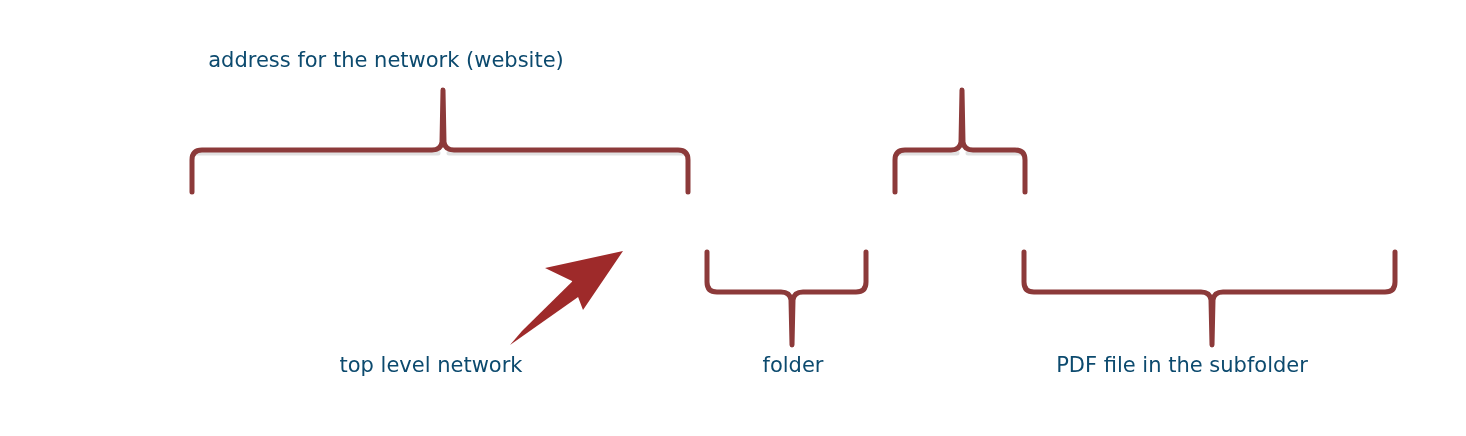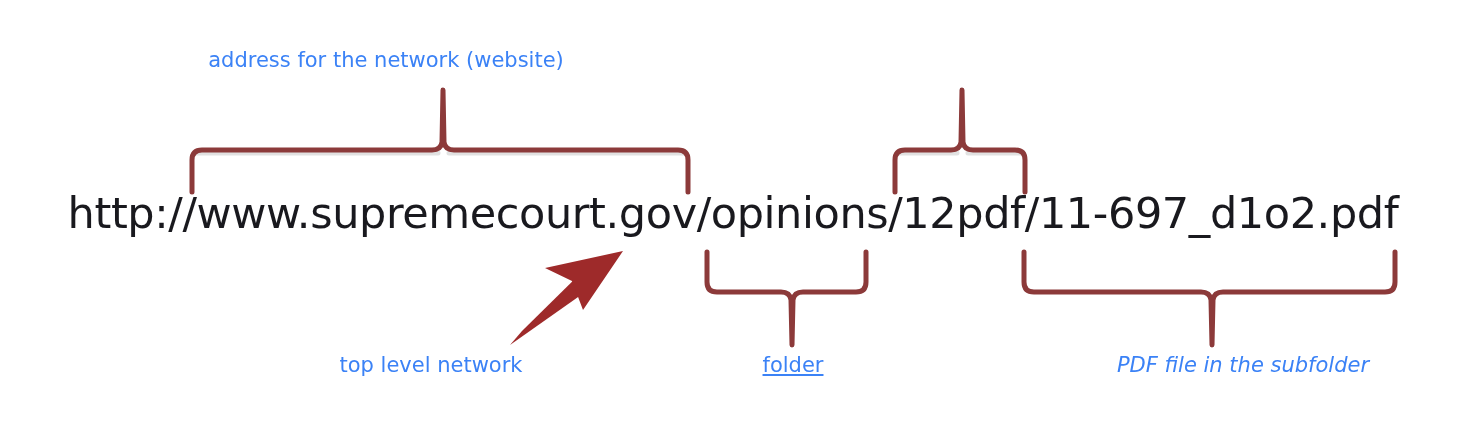--- a/index.html
+++ b/index.html
@@ -31,28 +31,28 @@
     color: #19191e;
   }
 
   
   .ann-label {
     position: absolute;
     white-space: pre;
     font-family: "DejaVu Sans", "Liberation Sans", sans-serif;
     font-size: 21px;
     line-height: 26px;
-    color: #3b82f6;
+    color: #0c4a6e;
     text-align: center;
   }
   .ann-label.l-network  { left: 152px;  top: 47px;  width: 468px; }
   .ann-label.l-subfolder{ left: 872px;  top: 47px;  width: 152px; }
   .ann-label.l-tld      { left: 268px;  top: 352px; width: 326px; }
-  .ann-label.l-folder   { left: 712px;  top: 352px; width: 162px; text-decoration: underline; }
-  .ann-label.l-pdf      { left: 1053px; top: 352px; width: 380px; font-style: italic; }
+  .ann-label.l-folder   { left: 712px;  top: 352px; width: 162px; }
+  .ann-label.l-pdf      { left: 992px; top: 352px; width: 380px; }
 
   
   #overlay {
     position: absolute;
     left: 0;
     top: 0;
     width: 1466px;
     height: 436px;
     pointer-events: none;
   }
@@ -151,21 +151,20 @@
                Z"></path>
 
       <path class="arrow-shape" d="M 623 251
                L 545 268
                L 572 281
                L 583 310
                Z"></path>
     </g>
   </svg>
 
-  <div class="url-line">http://www.supremecourt.gov/opinions/12pdf/11-697_d1o2.pdf</div>
 
   <div class="ann-label l-network">address for the network (website)</div>
 
 
   <div class="ann-label l-tld">top level network</div>
 
   <div class="ann-label l-folder">folder</div>
 
   <div class="ann-label l-pdf">PDF file in the subfolder</div>
 

